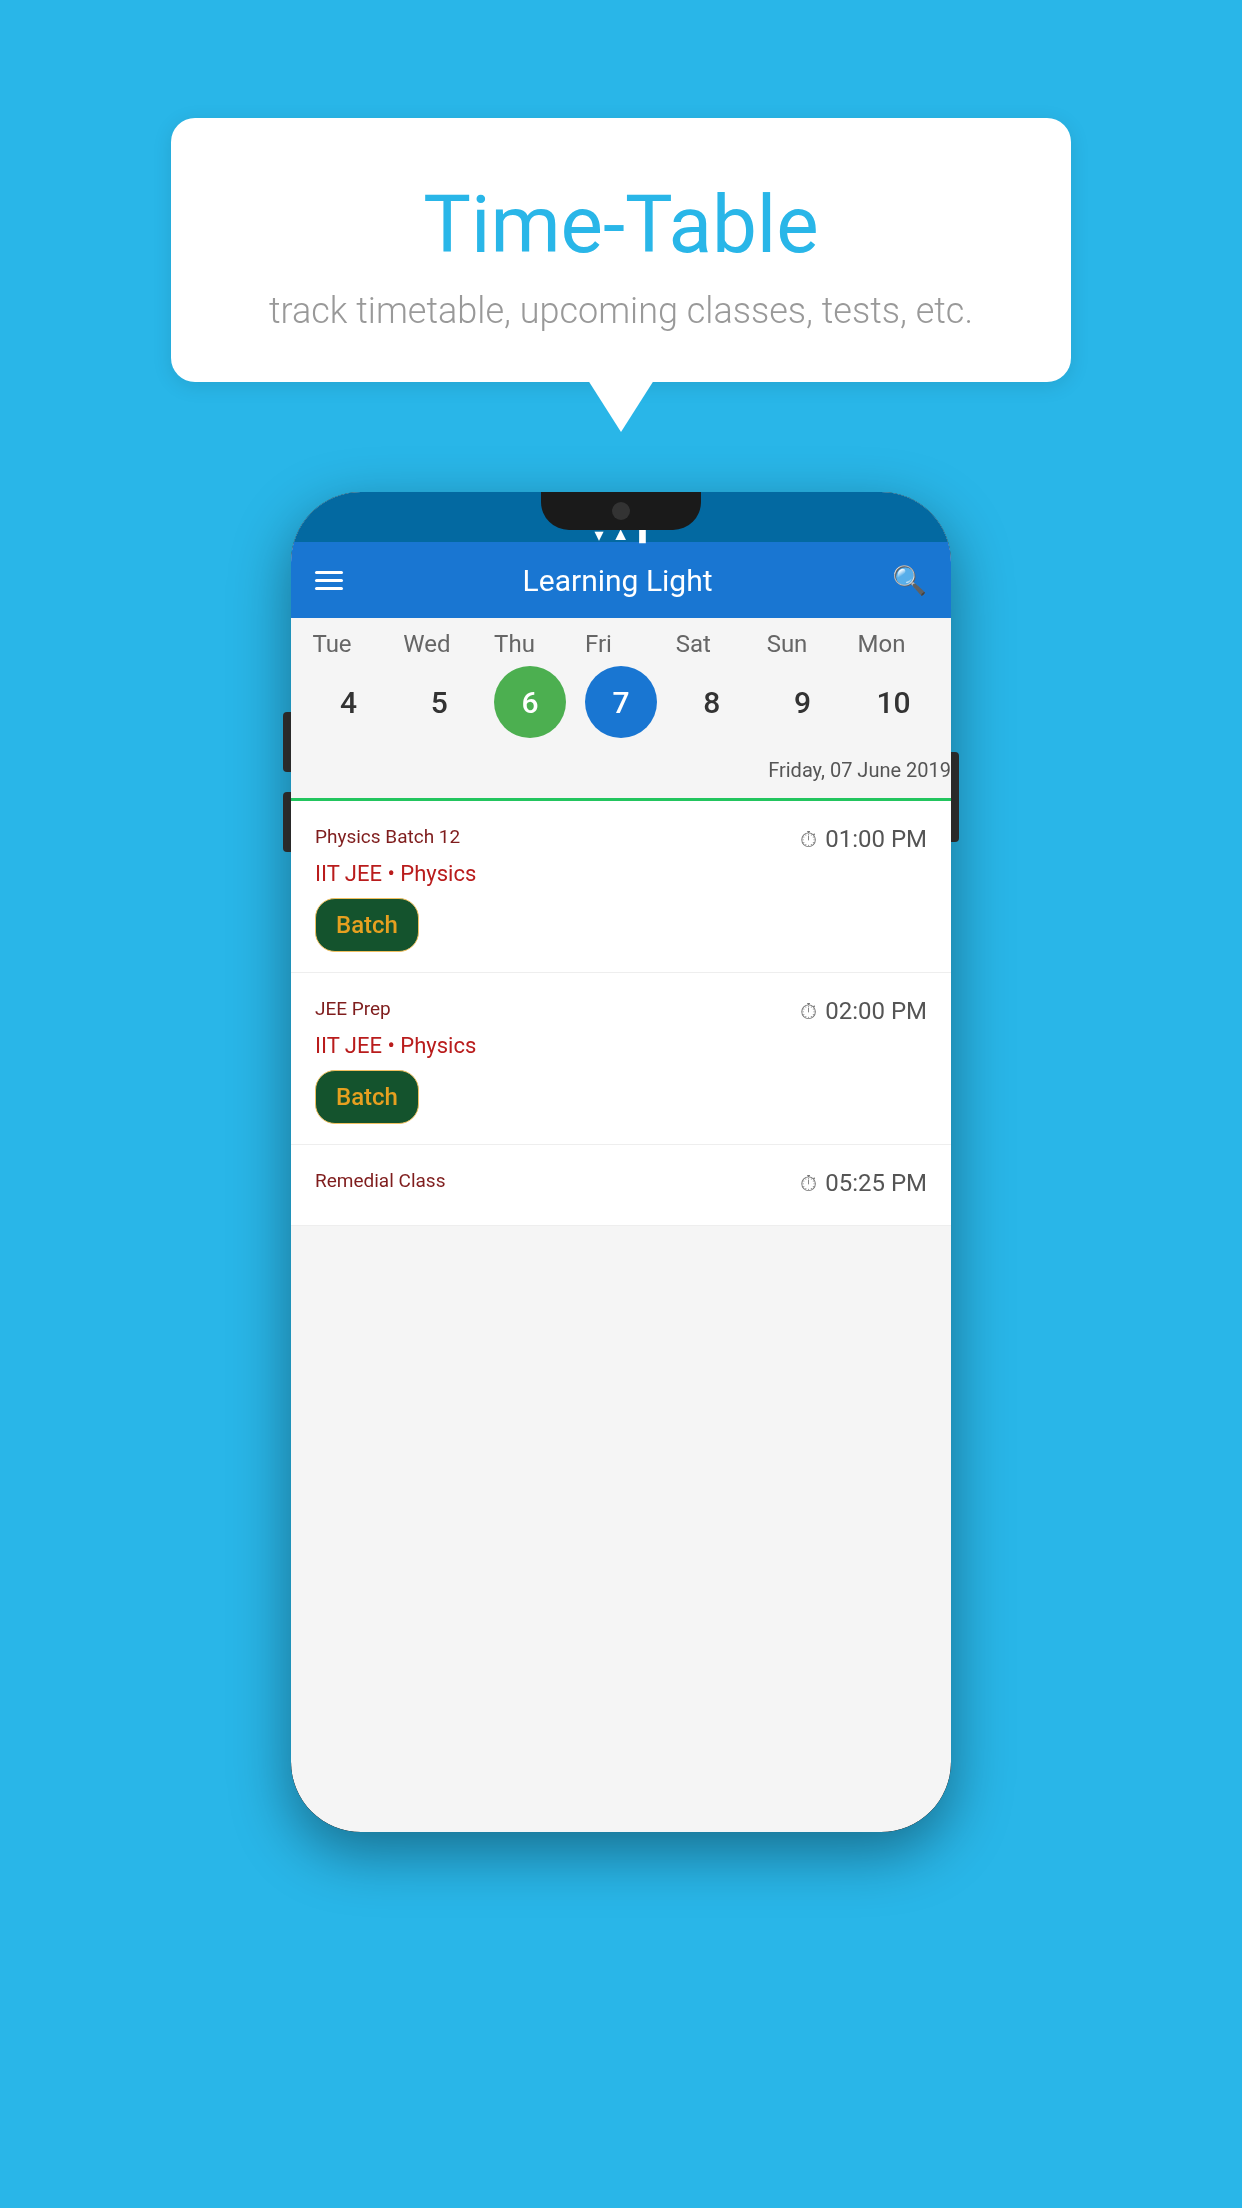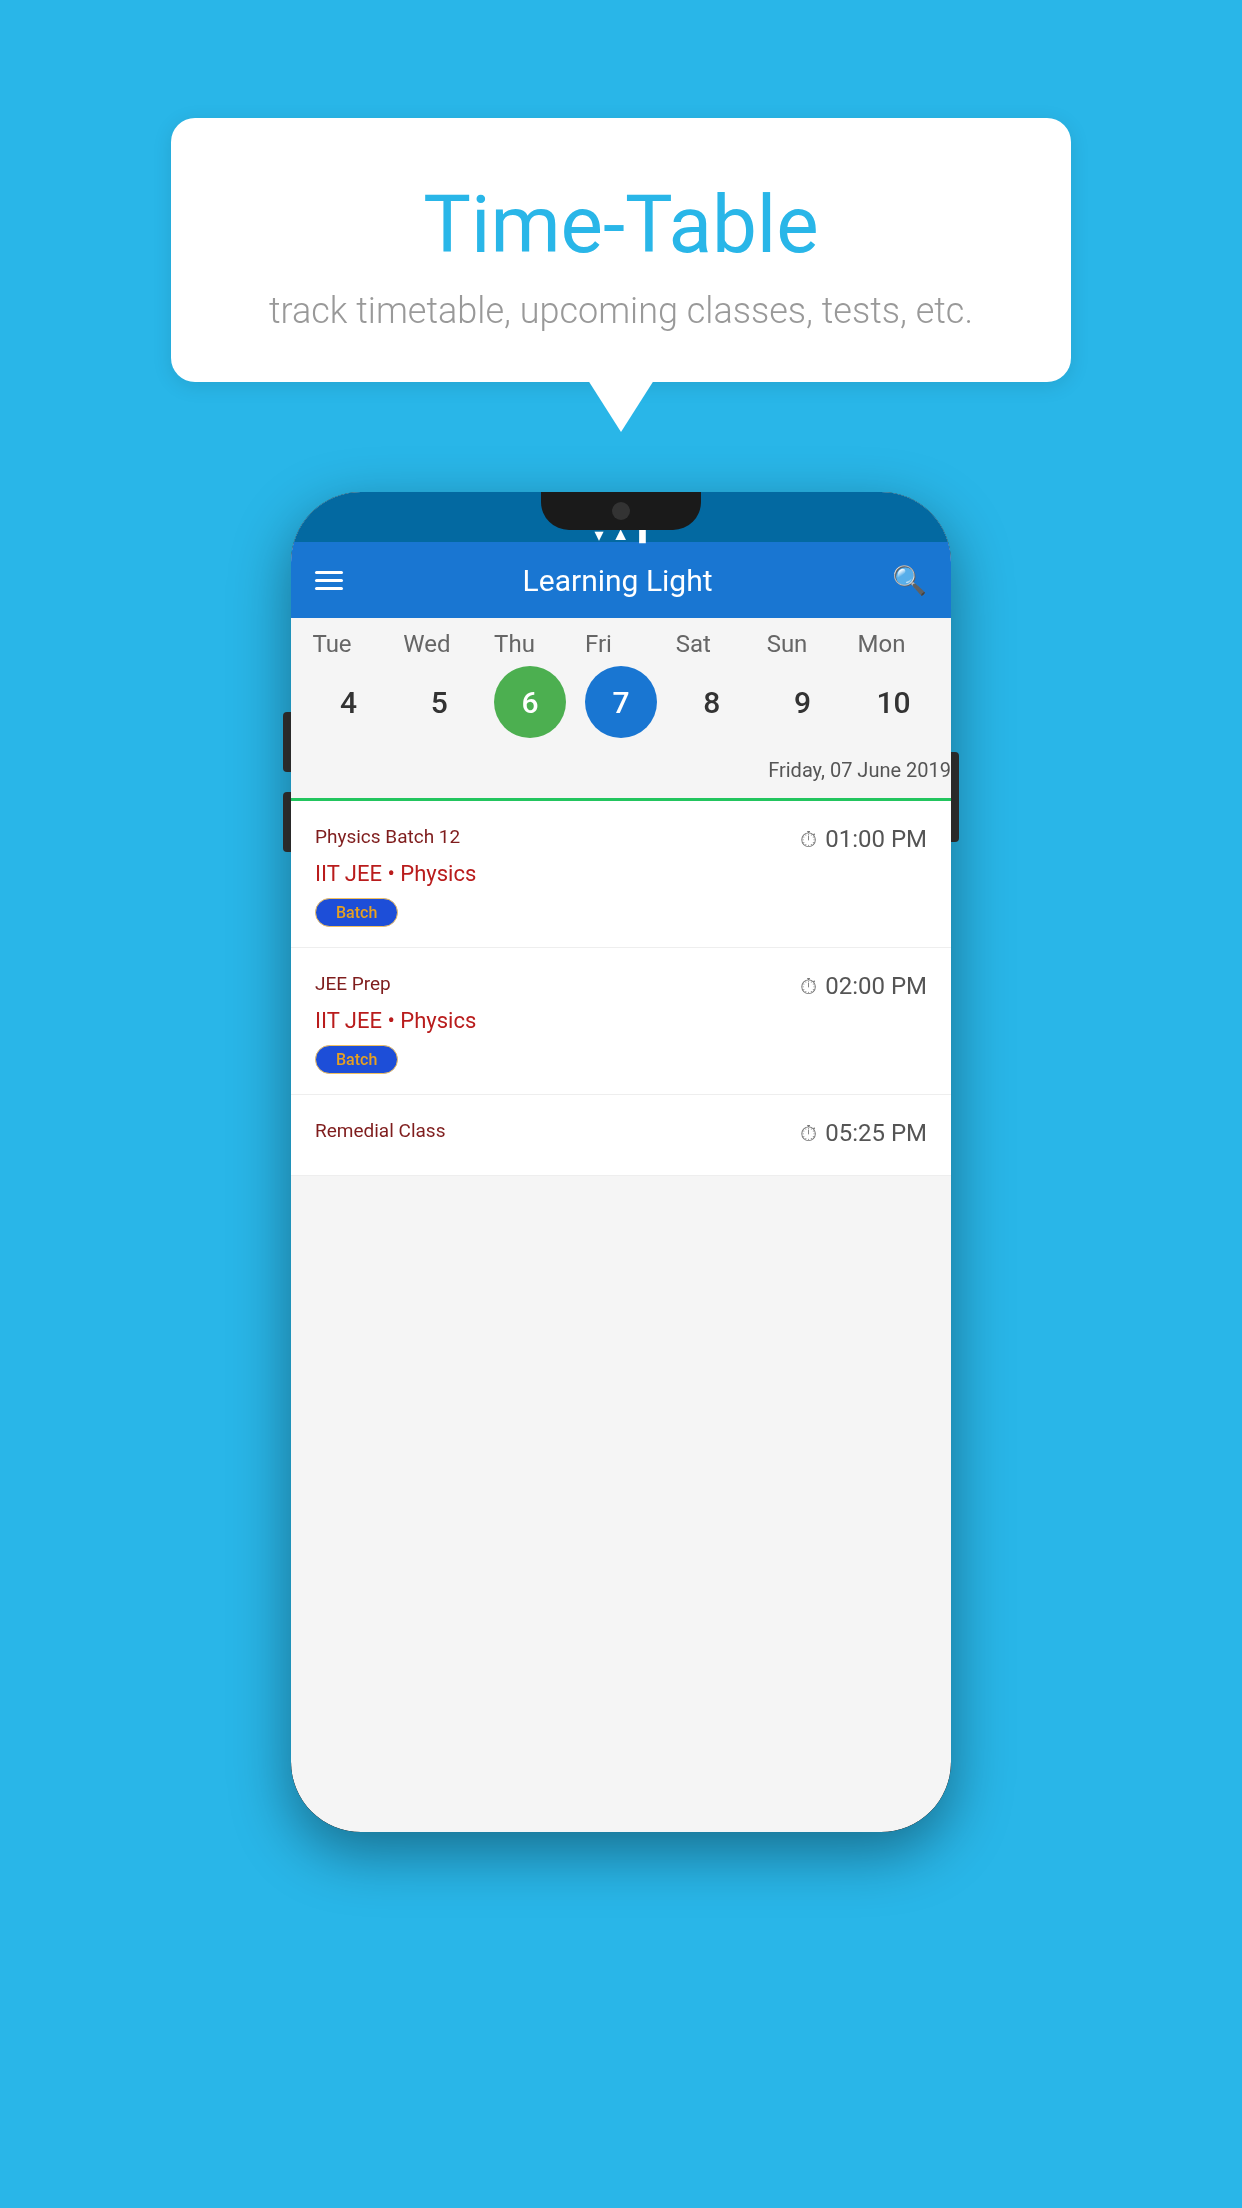--- a/index.html
+++ b/index.html
@@ -307,26 +307,26 @@
     }
 
     .class-meta {
       font-size: 22px;
       color: #b91c1c;
       margin-bottom: 12px;
     }
 
     .badge {
       display: inline-block;
-      background: #1d4ed8;
+      background: #14532d;
       color: #e6a020;
       border: 1.5px solid #f0c060;
       border-radius: 20px;
-      padding: 4px 20px;
-      font-size: 16px;
+      padding: 12px 20px;
+      font-size: 24px;
       font-weight: 500;
     }
   </style>
 </head>
 <body>
 
 <div class="speech-bubble">
   <div class="title">Time-Table</div>
   <div class="subtitle">track timetable, upcoming classes, tests, etc.</div>
 </div>

